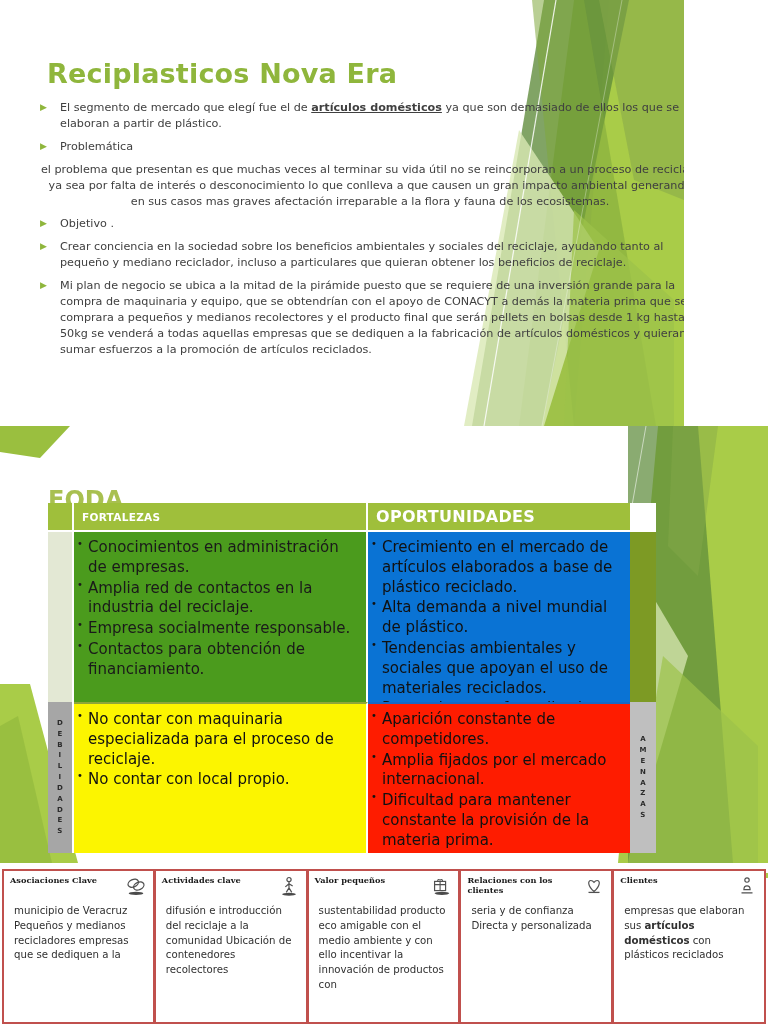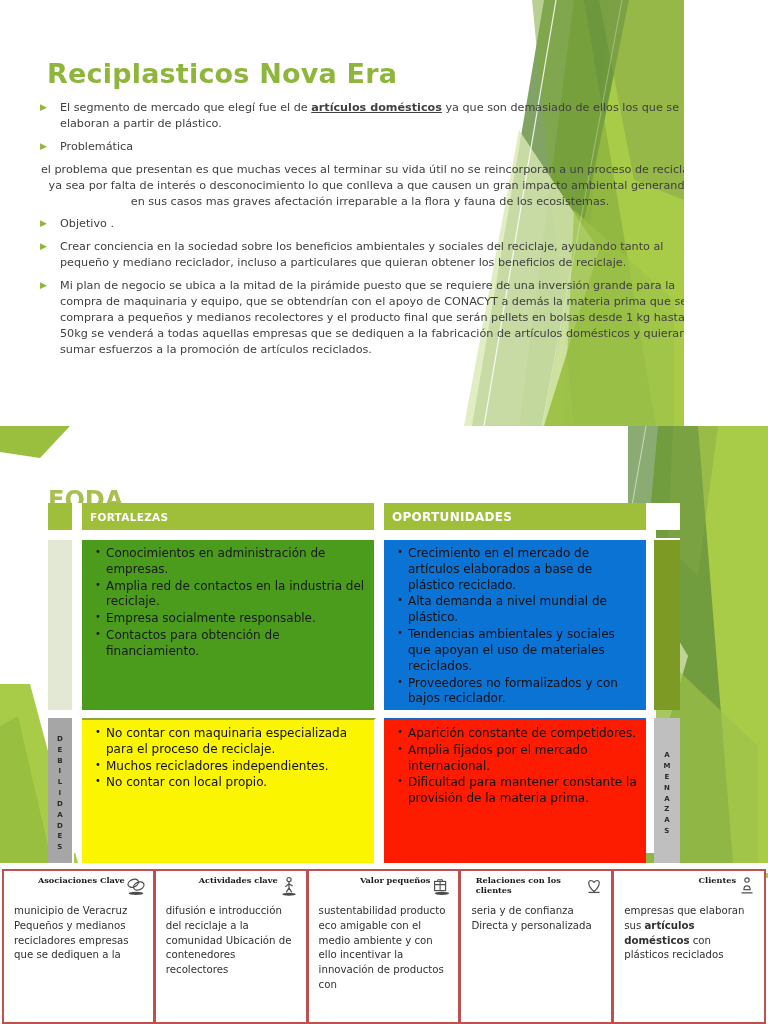--- a/index.html
+++ b/index.html
@@ -92,38 +92,38 @@
   .swot {
     position: absolute;
     left: 48px;
     top: 77px;
     width: 608px;
     height: 350px;
     display: grid;
     grid-template-columns: 26px 294px 262px 26px;
     grid-template-rows: 27px 172px 151px;
     background: #ffffff;
-    gap: 8px;
+    gap: 0;
   }
   .swot-cell { overflow: hidden; position: relative; }
   .hdr-corner { background: #9FBF3B; border-right: 2px solid #ffffff; }
   .hdr-f {
     background: #9FBF3B;
     color: #ffffff;
     font-size: 10.5px;
     font-weight: bold;
     display: flex; align-items: center;
     padding-left: 8px;
     border-right: 2px solid #ffffff;
     letter-spacing: 0.3px;
   }
   .hdr-o {
     background: #9FBF3B;
     color: #ffffff;
-    font-size: 12px;
+    font-size: 16px;
     font-weight: bold;
     display: flex; align-items: center;
     padding-left: 8px;
     letter-spacing: 0.3px;
   }
   .hdr-blank { background: #ffffff; }
 
   .side-f { background: #E3E8D4; border-top: 2px solid #ffffff; border-right: 2px solid #ffffff; }
   .side-d {
     background: #A6A6A6;
@@ -139,22 +139,22 @@
     font-size: 7px;
     font-weight: bold;
     color: #2b2b2b;
     line-height: 1.55;
     text-align: center;
     letter-spacing: 0.2px;
   }
 
   .quad {
     border-top: 2px solid #ffffff;
-    padding: 6px 8px 6px 10px;
-    font-size: 12px;
+    padding: 6px 8px 6px 0;
+    font-size: 15px;
     line-height: 1.32;
   }
   .quad-f { background: #4B9B1D; color: #1a1a1a; border-right: 2px solid #ffffff; }
   .quad-o { background: #0A73D4; color: #111111; }
   .quad-d { background: #FCF500; color: #111111; border-right: 2px solid #ffffff; border-top: 2px solid #8EA63A; }
   .quad-a { background: #FE1C00; color: #111111; border-top: 2px solid #1668c4; }
   .quad ul { margin: 0; padding: 0 0 0 14px; list-style: none; }
   .quad li { position: relative; margin-bottom: 1px; }
   .quad li:before {
     content: "\2022";
@@ -192,21 +192,21 @@
     margin-left: -1px;
     padding: 4px 6px 0 6px;
     overflow: hidden;
     background: #ffffff;
     position: relative;
   }
   .cv-col:first-child { margin-left: 0; }
   .cv-head {
     display: flex;
     align-items: flex-start;
-    justify-content: flex-end;
+    justify-content: space-between;
     min-height: 24px;
   }
   .cv-title {
     font-family: "DejaVu Serif", serif;
     font-size: 8.2px;
     font-weight: bold;
     color: #1a1a1a;
     line-height: 1.25;
     max-width: 78%;
   }
@@ -323,21 +323,20 @@
       </ul>
     </div>
     <div class="swot-cell side-o"></div>
 
     <div class="swot-cell side-d">
       <div class="vert-letters">D<br>E<br>B<br>I<br>L<br>I<br>D<br>A<br>D<br>E<br>S</div>
     </div>
     <div class="swot-cell quad quad-d">
       <ul>
         <li>No contar con maquinaria especializada para el proceso de reciclaje.</li>
-        <li>Muchos recicladores independientes.</li>
         <li>No contar con local propio.</li>
       </ul>
     </div>
     <div class="swot-cell quad quad-a">
       <ul>
         <li>Aparición constante de competidores.</li>
         <li>Amplia fijados por el mercado internacional.</li>
         <li>Dificultad para mantener constante la provisión de la materia prima.</li>
       </ul>
     </div>

